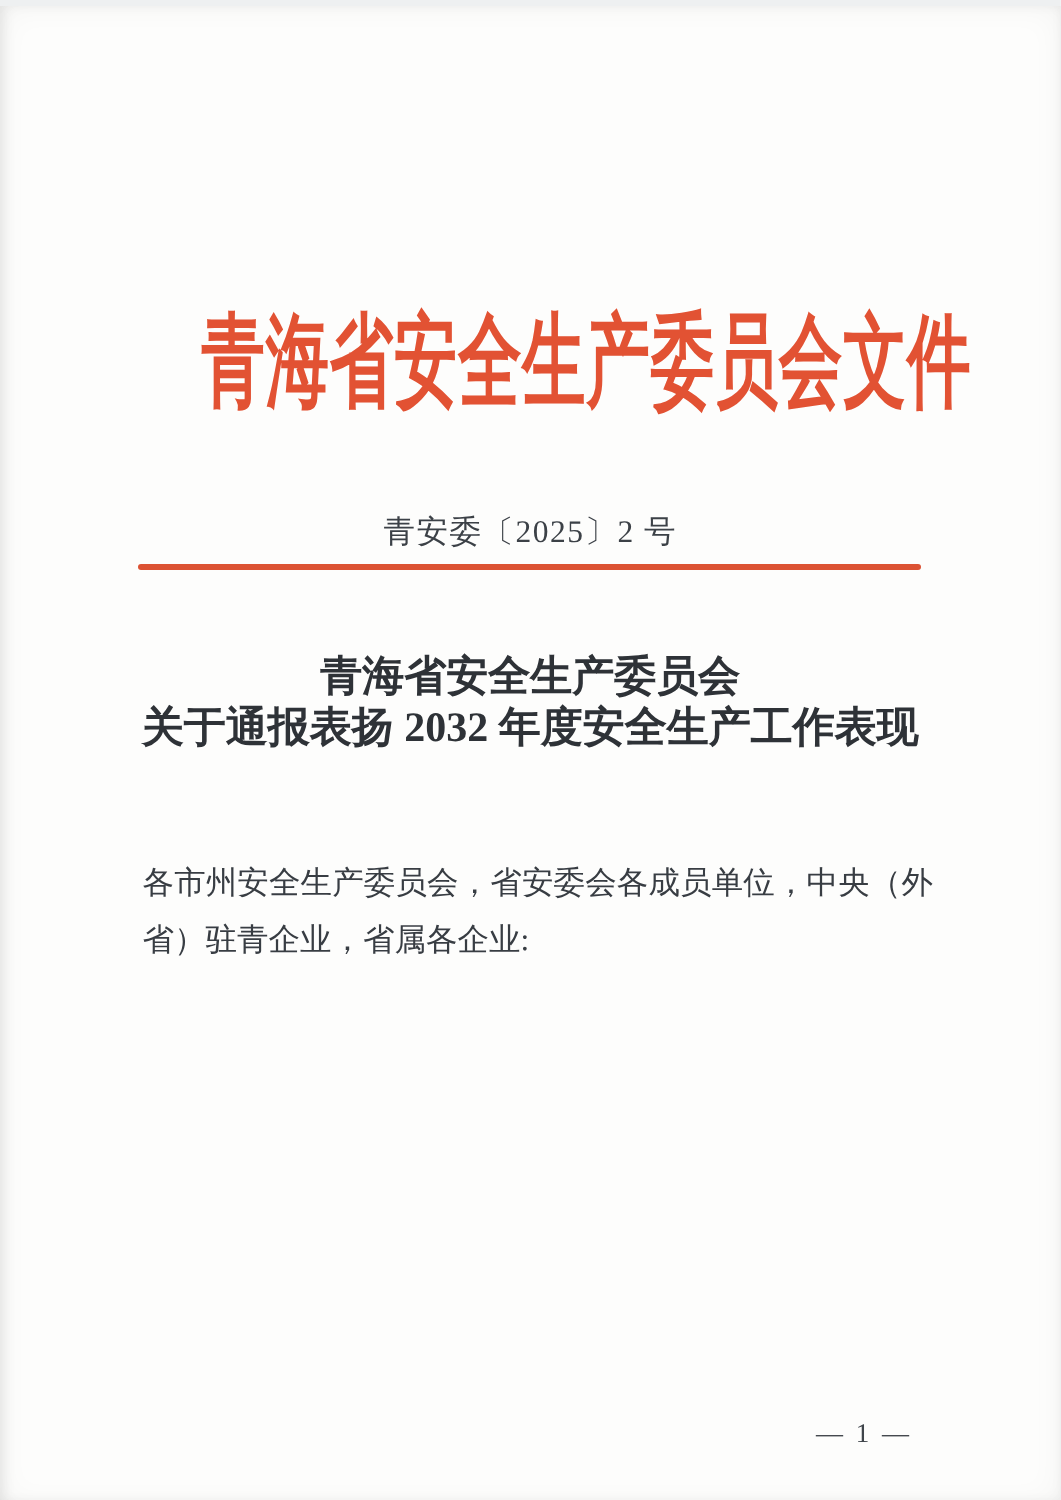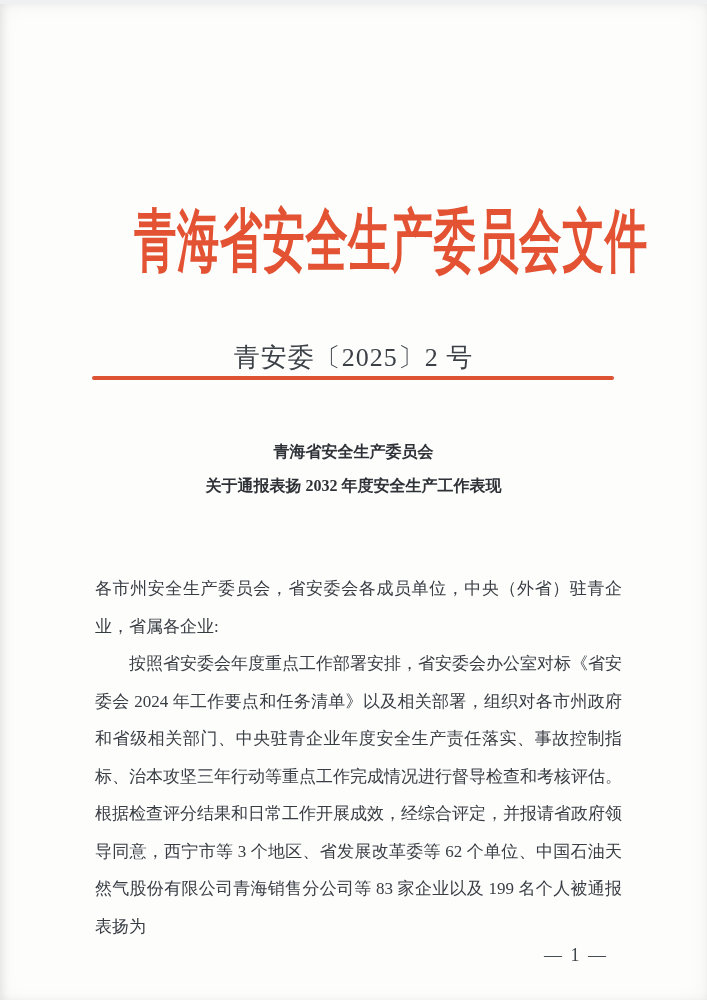--- a/index.html
+++ b/index.html
@@ -33,51 +33,51 @@
     transform: scaleX(0.62);
     transform-origin: 50% 50%;
     letter-spacing: 1px;
   }
   .doc-number {
     position: absolute;
     top: 336px;
     left: 0;
     right: 0;
     text-align: center;
-    font-size: 26px;
+    font-size: 21px;
     color: #3c4147;
     letter-spacing: 1px;
   }
   .red-rule {
     position: absolute;
     top: 372px;
     left: 92px;
     width: 522px;
     height: 4px;
     background: #dc5233;
     border-radius: 2px;
   }
   .doc-title {
     position: absolute;
     top: 431px;
     left: 0;
     right: 0;
     margin: 0;
     text-align: center;
-    font-size: 16px;
+    font-size: 28px;
     font-weight: bold;
     line-height: 33.5px;
     color: #2e3237;
   }
   .doc-body {
     position: absolute;
     top: 566px;
     left: 95px;
     width: 527px;
-    font-size: 17px;
+    font-size: 21px;
     line-height: 37.5px;
     color: #383d43;
     text-align: justify;
   }
   .doc-body p {
     margin: 0;
   }
   .doc-body p.indented {
     text-indent: 2em;
   }
@@ -101,18 +101,17 @@
 
   <div class="red-rule"></div>
 
   <h1 class="doc-title">
     <span>青海省安全生产委员会</span><br>
     <span>关于通报表扬 2032 年度安全生产工作表现</span><br>
   </h1>
 
   <div class="doc-body">
     <p>各市州安全生产委员会，省安委会各成员单位，中央（外省）驻青企业，省属各企业:</p>
-    <p class="indented">按照省安委会年度重点工作部署安排，省安委会办公室对标《省安委会 2024 年工作要点和任务清单》以及相关部署，组织对各市州政府和省级相关部门、中央驻青企业年度安全生产责任落实、事故控制指标、治本攻坚三年行动等重点工作完成情况进行督导检查和考核评估。根据检查评分结果和日常工作开展成效，经综合评定，并报请省政府领导同意，西宁市等 3 个地区、省发展改革委等 62 个单位、中国石油天然气股份有限公司青海销售分公司等 83 家企业以及 199 名个人被通报表扬为</p>
   </div>
 
   <div class="page-number">— 1 —</div>
 
 </div>
 
 </body></html>

